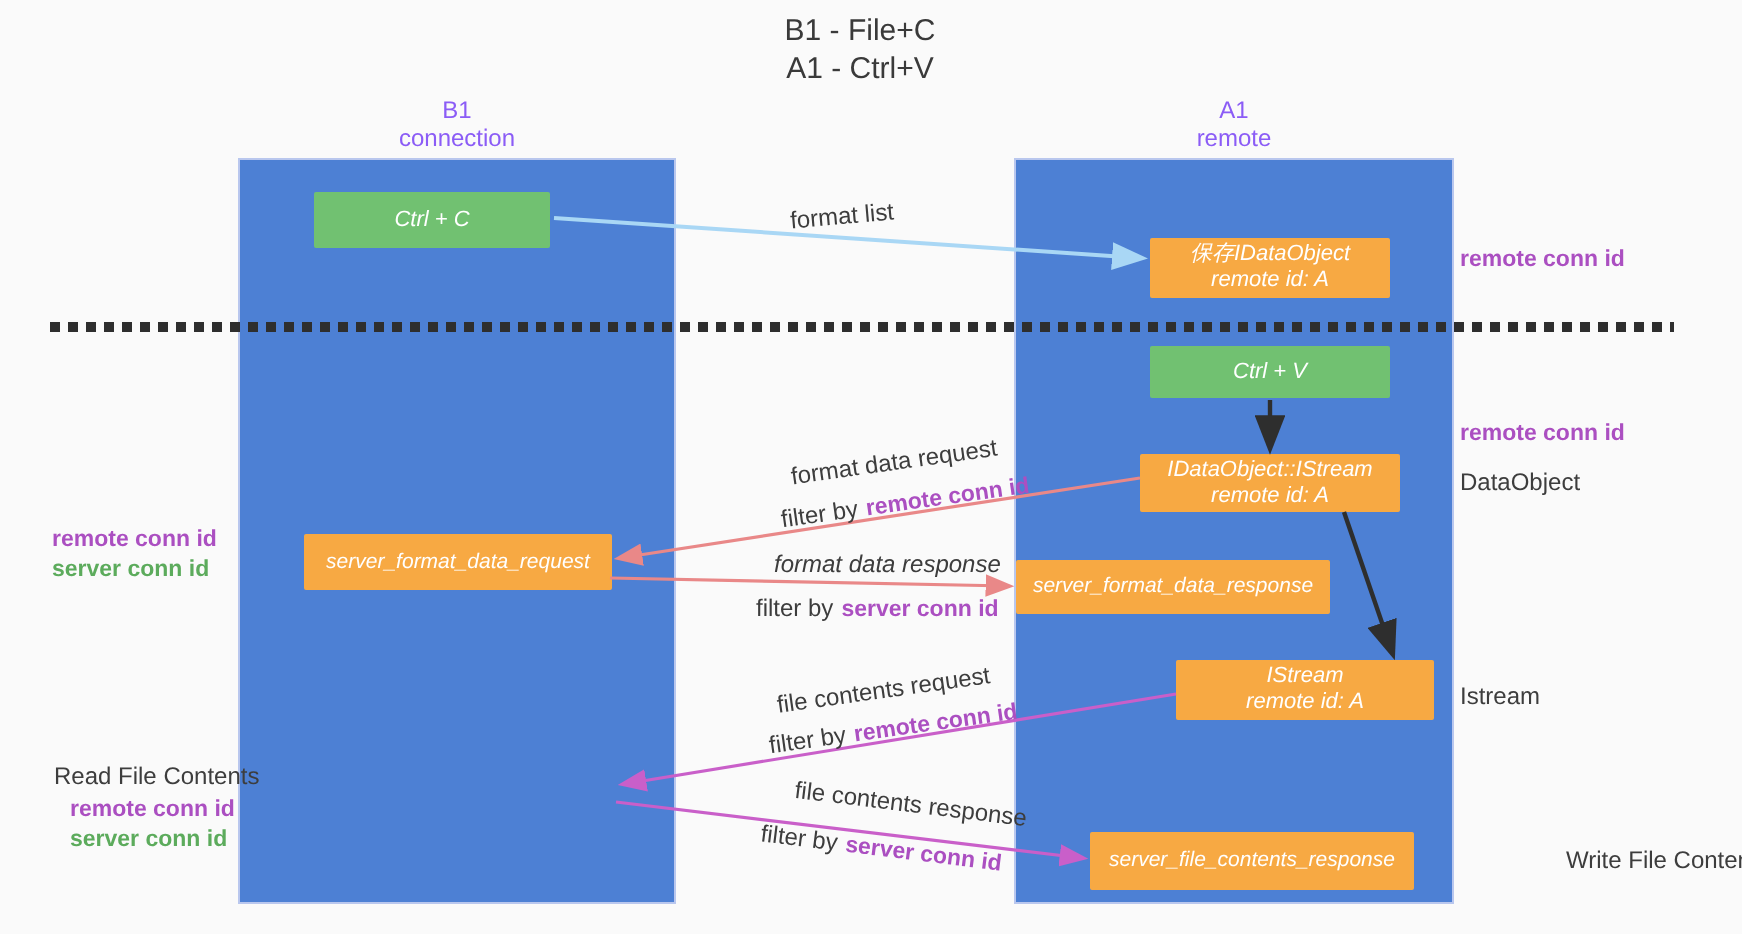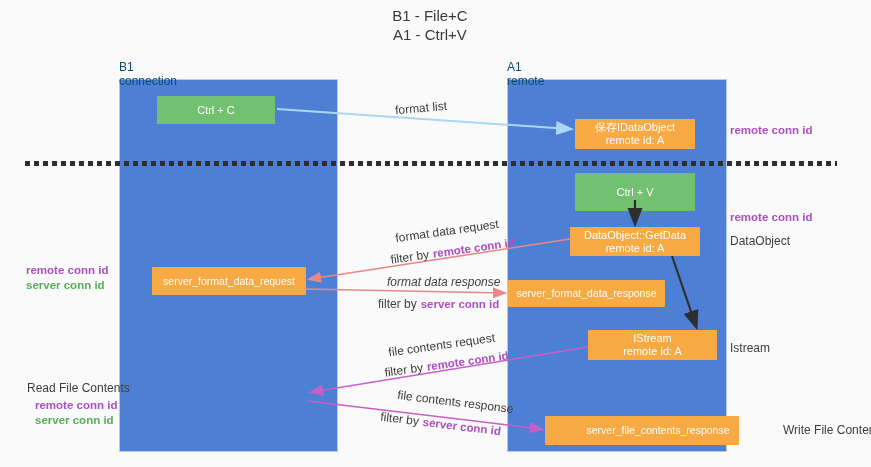--- a/index.html
+++ b/index.html
@@ -4,29 +4,29 @@
 <style>
   html,body{margin:0;padding:0;}
   body{font-family:"Liberation Sans",sans-serif;background:#f1f1f1;}
   .stage{position:relative;width:871px;height:467px;background:#fafafa;overflow:hidden;}
 
   .title{position:absolute;left:280px;top:6px;width:300px;text-align:center;
          font-size:15px;line-height:19px;color:#3a3a3a;z-index:6;}
 
   .col{position:absolute;top:79px;height:373px;background:var(--column-blue);
        border:1px solid #b9c7ee;box-sizing:border-box;z-index:1;}
-  .col-header{position:absolute;top:60px;font-size:12px;
-              line-height:14px;color:#0c4a6e;z-index:6;}
+  .col-header{position:absolute;top:48px;text-align:center;font-size:12px;
+              line-height:14px;color:#8b5cf6;z-index:6;}
 
   .dashline{position:absolute;left:25px;top:161px;width:812px;height:5px;z-index:2;
     background:repeating-linear-gradient(90deg,var(--arrow-black) 0 5px,transparent 5px 9px);}
 
   .box{position:absolute;display:flex;flex-direction:column;align-items:center;
        justify-content:center;color:#fff;text-align:center;font-size:11px;
-       line-height:13px;white-space:nowrap;z-index:3;border-radius:1px;}
+       line-height:13px;white-space:nowrap;z-index:3;border-radius:1px;font-style:italic;}
   .box.green{background:var(--box-green);}
   .box.orange{background:var(--box-orange);}
   .box.small-text{font-size:10.5px;}
 
   svg.connectors{position:absolute;left:0;top:0;z-index:4;pointer-events:none;}
 
   .lbl{position:absolute;font-size:12px;color:var(--text-dark);white-space:nowrap;z-index:5;}
   .lbl .purple{color:var(--text-purple);font-weight:bold;font-size:11.5px;}
   .lbl .gap{margin-right:4px;}
   .side-purple{color:var(--text-purple);font-weight:bold;font-size:11.5px;}
@@ -61,44 +61,44 @@
 
   <div class="box green" style="left:157px;top:96px;width:118px;height:28px;">
     <div>Ctrl + C</div>
   </div>
 
   <div class="box orange" style="left:575px;top:119px;width:120px;height:30px;">
     <div>保存IDataObject</div>
     <div>remote id: A</div>
   </div>
 
-  <div class="box green" style="left:575px;top:173px;width:120px;height:38px;">
+  <div class="box green" style="left:575px;top:173px;width:120px;height:26px;">
     <div>Ctrl + V</div>
   </div>
 
   <div class="box orange" style="left:570px;top:227px;width:130px;height:29px;">
-    <div>DataObject::GetData</div>
+    <div>IDataObject::IStream</div>
     <div>remote id: A</div>
   </div>
 
   <div class="box orange small-text" style="left:152px;top:267px;width:154px;height:28px;">
     <div>server_format_data_request</div>
   </div>
 
   <div class="box orange small-text" style="left:508px;top:280px;width:157px;height:27px;">
     <div>server_format_data_response</div>
   </div>
 
   <div class="box orange" style="left:588px;top:330px;width:129px;height:30px;">
     <div>IStream</div>
     <div>remote id: A</div>
   </div>
 
 
-  <div class="box orange small-text" style="left:545px;top:416px;width:162px;height:29px;padding-left:32px;">
+  <div class="box orange small-text" style="left:545px;top:416px;width:162px;height:29px;">
     <div>server_file_contents_response</div>
   </div>
 
   <svg class="connectors" width="871" height="467">
     <defs>
       <marker id="mk-blue" markerWidth="9" markerHeight="7" refX="7" refY="3.5" orient="auto">
         <path d="M0,0 L9,3.5 L0,7 Z" fill="#a9d7f5"></path>
       </marker>
       <marker id="mk-black" markerWidth="9" markerHeight="7" refX="7" refY="3.5" orient="auto">
         <path d="M0,0 L9,3.5 L0,7 Z" fill="#2e2e2e"></path>

